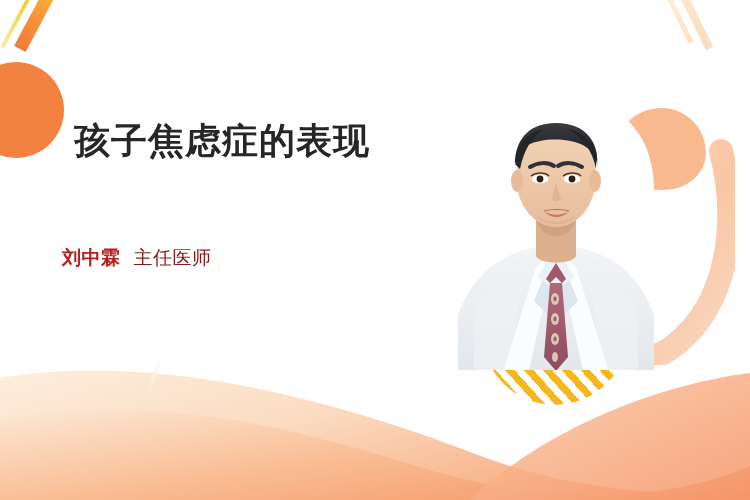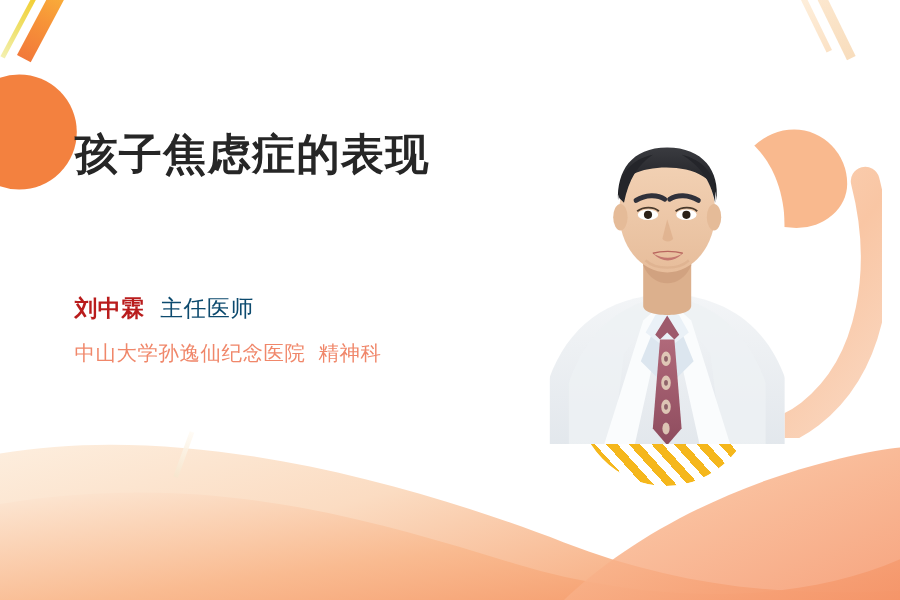--- a/index.html
+++ b/index.html
@@ -77,29 +77,29 @@
             mask-image:radial-gradient(ellipse 78px 96px at 50% 6%, transparent 0 62%, #000 63%);
   }
   #portrait{
     position:absolute;left:38px;top:0px;width:196px;height:275px;
   }
 
   
   #text-block{position:absolute;left:62px;top:106px;width:420px;}
   #page-title{
     font-size:36px;font-weight:700;color:#262626;letter-spacing:1px;
-    line-height:1.25;margin:0;white-space:nowrap;
+    line-height:1.25;margin:12px;white-space:nowrap;
   }
   #credit-block{position:absolute;left:62px;top:245px;width:440px;}
   #name-row{white-space:nowrap;line-height:1.35;}
   #doctor-name{
     font-size:19px;font-weight:700;color:#b91c1c;letter-spacing:.5px;
   }
   #doctor-rank{
-    font-size:19px;font-weight:400;color:#0c4a6e;letter-spacing:.5px;
+    font-size:19px;font-weight:400;color:#7f1d1d;letter-spacing:.5px;
     margin-left:13px;
   }
   #affiliation-row{white-space:nowrap;margin-top:13px;line-height:1.35;}
   #hospital-name,#department-name{
     font-size:17px;font-weight:400;color:#F0876A;letter-spacing:.5px;
   }
   #department-name{margin-left:11px;}
 </style>
 </head>
 <body>
@@ -140,23 +140,20 @@
   <div class="deco" id="stroke-cream-b"></div>
   <div class="deco" id="stroke-faint"></div>
 
   <div id="text-block">
     <h1 id="page-title">孩子焦虑症的表现</h1>
   </div>
 
   <div id="credit-block">
     <div id="name-row">
       <span id="doctor-name">刘中霖</span><span id="doctor-rank">主任医师</span>
-    </div>
-    <div id="affiliation-row">
-      <span id="hospital-name">中山大学孙逸仙纪念医院</span><span id="department-name">精神科</span>
     </div>
   </div>
 
   <div id="portrait-cluster">
 
     <div id="peach-blob"></div>
 
     <svg id="peach-ring" viewBox="0 0 210 230" aria-hidden="true">
       <path d="M196,16 C214,86 204,168 150,210 C118,235 76,234 44,214" fill="none" stroke="url(#ringg)" stroke-width="24" stroke-linecap="round"></path>
     </svg>

